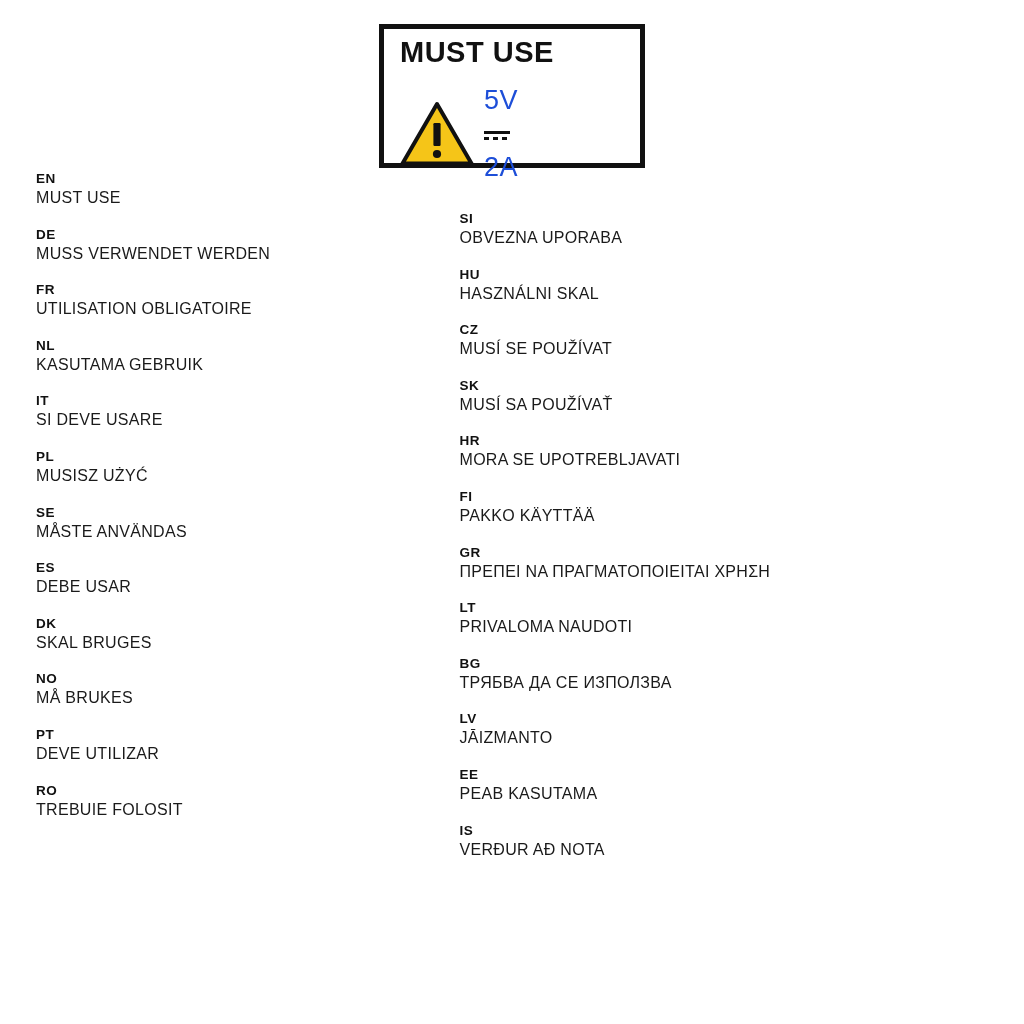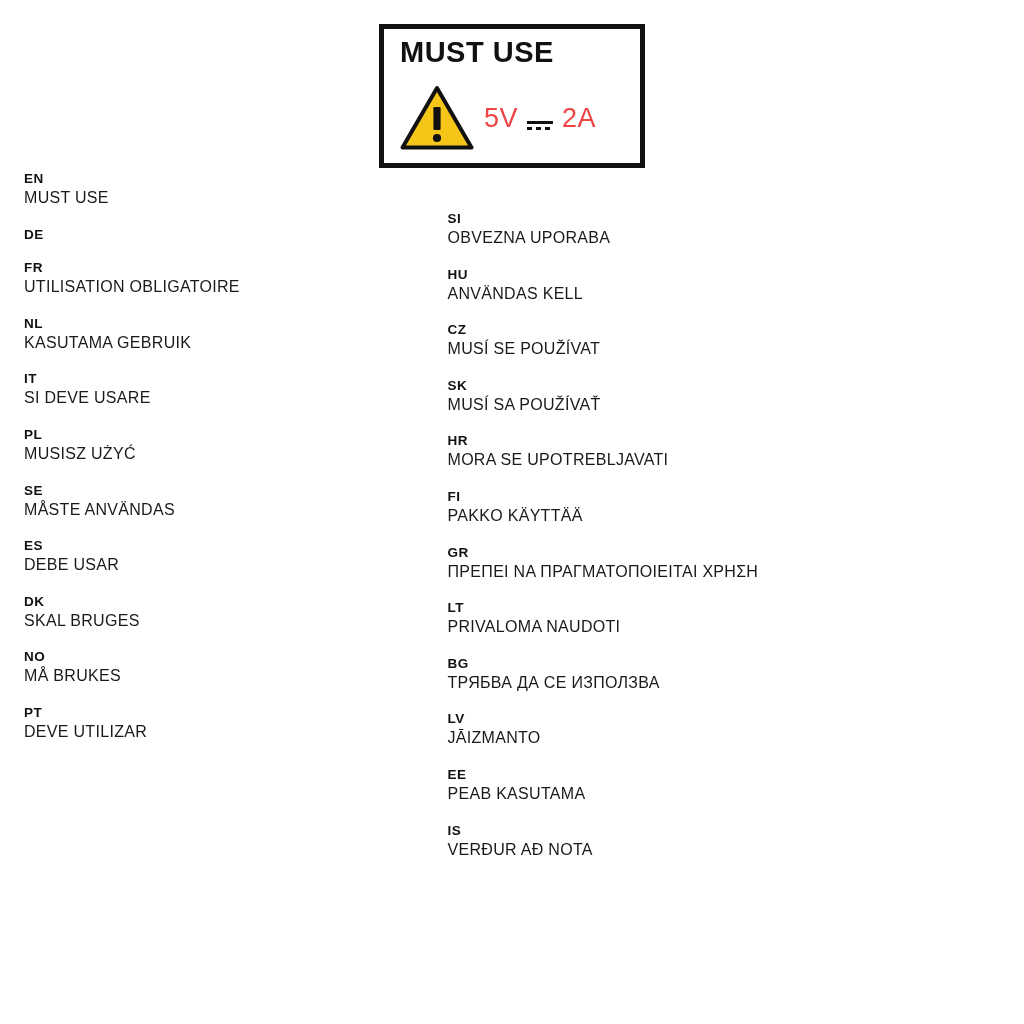--- a/index.html
+++ b/index.html
@@ -45,27 +45,28 @@
     align-items: center;
     gap: 10px;
   }
   .tri-icon {
     width: 74px;
     height: 66px;
     display: block;
   }
   .rating {
     display: flex;
-    align-items: flex-end;
+    align-items: flex-start;
     gap: 9px;
     font-size: 27px;
     font-weight: 400;
     letter-spacing: 0.5px;
-    color: #ef4444;
+    color: #1d4ed8;
     white-space: nowrap;
+    flex-direction: column;
   }
   .dc-symbol {
     display: inline-flex;
     flex-direction: column;
     justify-content: center;
     align-items: center;
     width: 26px;
     height: 18px;
     gap: 3px;
     position: relative;
@@ -82,21 +83,21 @@
     background: repeating-linear-gradient(
       to right,
       #111111 0px, #111111 5px,
       transparent 5px, transparent 9px
     );
   }
 
   
   .columns {
     position: absolute;
-    left: 0;
+    left: 12px;
     top: 170px;
     width: 851px;
     display: flex;
     justify-content: space-between;
   }
   .col {
     width: 492px;
   }
   .col.left  { padding-left: 24px; }
   .col.right { padding-left: 20px; margin-top: 40px; }
@@ -144,20 +145,21 @@
 
 <div class="columns">
 
   <div class="col left">
     <div class="entry">
       <div class="code">EN</div>
       <div class="text">MUST USE</div>
     </div>
     <div class="entry">
       <div class="code">DE</div>
+      <div class="text">MUSS VERWENDET WERDEN</div>
     </div>
     <div class="entry">
       <div class="code">FR</div>
       <div class="text">UTILISATION OBLIGATOIRE</div>
     </div>
     <div class="entry">
       <div class="code">NL</div>
       <div class="text">KASUTAMA GEBRUIK</div>
     </div>
     <div class="entry">
@@ -181,30 +183,34 @@
       <div class="text">SKAL BRUGES</div>
     </div>
     <div class="entry">
       <div class="code">NO</div>
       <div class="text">MÅ BRUKES</div>
     </div>
     <div class="entry">
       <div class="code">PT</div>
       <div class="text">DEVE UTILIZAR</div>
     </div>
+    <div class="entry">
+      <div class="code">RO</div>
+      <div class="text">TREBUIE FOLOSIT</div>
+    </div>
   </div>
 
   <div class="col right">
     <div class="entry">
       <div class="code">SI</div>
       <div class="text">OBVEZNA UPORABA</div>
     </div>
     <div class="entry">
       <div class="code">HU</div>
-      <div class="text">ANVÄNDAS KELL</div>
+      <div class="text">HASZNÁLNI SKAL</div>
     </div>
     <div class="entry">
       <div class="code">CZ</div>
       <div class="text">MUSÍ SE POUŽÍVAT</div>
     </div>
     <div class="entry">
       <div class="code">SK</div>
       <div class="text">MUSÍ SA POUŽÍVAŤ</div>
     </div>
     <div class="entry">

